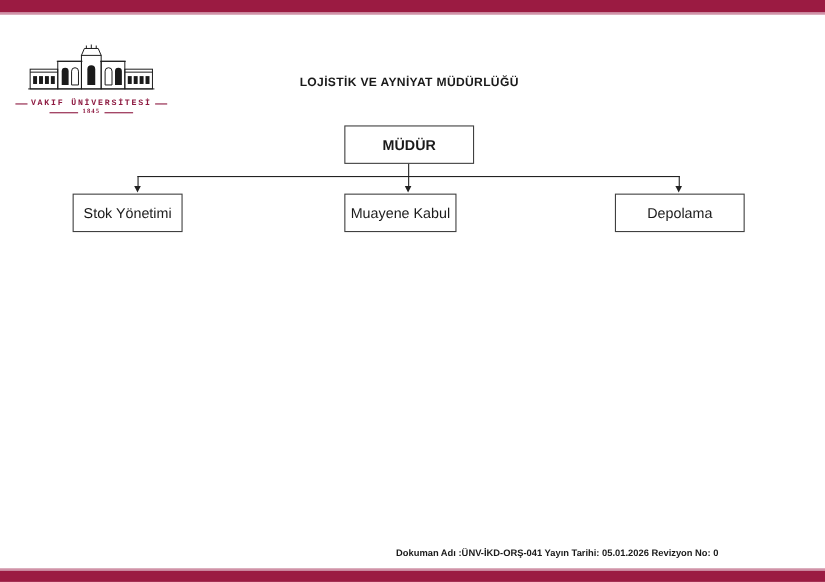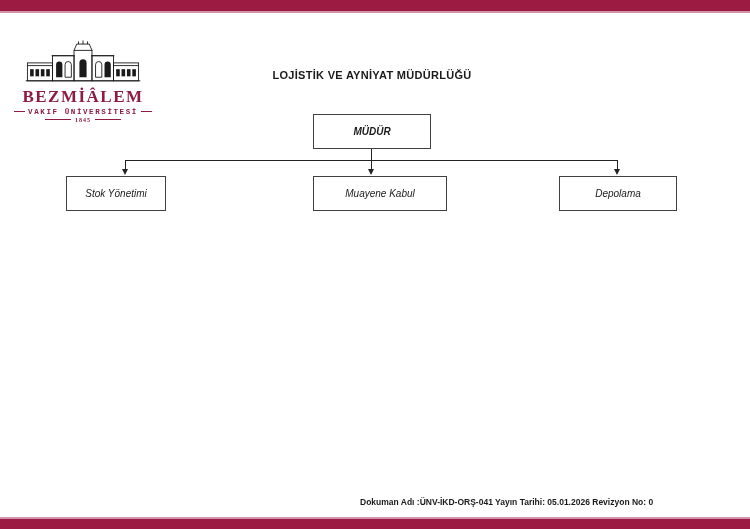--- a/index.html
+++ b/index.html
@@ -48,25 +48,25 @@
   .doc-title {
     position:absolute; left:0; top:69px; width:744px;
     text-align:center; font-size:11px; letter-spacing:0.3px; color:#1a1a1a;font-weight:bold;
   }
 
   
   .node {
     position:absolute; height:35px; background:#fff;
     border:1px solid #404040;
     display:flex; align-items:center; justify-content:center;
-    font-size:10px; color:#1a1a1a;font-style:italic;
+    font-size:13px; color:#1a1a1a;
   }
   .node-root { left:313px; top:114px; width:118px; font-weight:bold; }
   .node-c0 { left:66px;  top:176px; width:100px; }
-  .node-c1 { left:313px; top:176px; width:134px; }
+  .node-c1 { left:313px; top:176px; width:102px; }
   .node-c2 { left:559px; top:176px; width:118px; }
 
   
   .cline { position:absolute; background:#222222; }
   .stem   { left:371px; top:149px; width:1px; height:11px; }
   .hbar   { left:125px; top:160px; width:493px; height:1px; }
   .drop0  { left:125px; top:160px; width:1px; height:10px; }
   .drop1  { left:371px; top:160px; width:1px; height:10px; }
   .drop2  { left:617px; top:160px; width:1px; height:10px; }
   .arrowhead {
@@ -123,21 +123,20 @@
         <rect x="99" y="30" width="28" height="20"></rect>
         <line x1="99" y1="33" x2="127" y2="33"></line>
         <rect x="102" y="37" width="4" height="8" fill="#1a1a1a" stroke="none"></rect>
         <rect x="108" y="37" width="4" height="8" fill="#1a1a1a" stroke="none"></rect>
         <rect x="114" y="37" width="4" height="8" fill="#1a1a1a" stroke="none"></rect>
         <rect x="120" y="37" width="4" height="8" fill="#1a1a1a" stroke="none"></rect>
 
         <line x1="1" y1="50" x2="129" y2="50"></line>
       </svg>
     </span>
-    <div class="logo-name">BEZMİÂLEM</div>
     <div class="logo-sub">
       <span class="rule"></span>
       <span class="txt">VAKIF ÜNİVERSİTESİ</span>
       <span class="rule"></span>
     </div>
     <div class="logo-year">
       <span class="rule"></span>
       <span class="txt">1845</span>
       <span class="rule"></span>
     </div>

